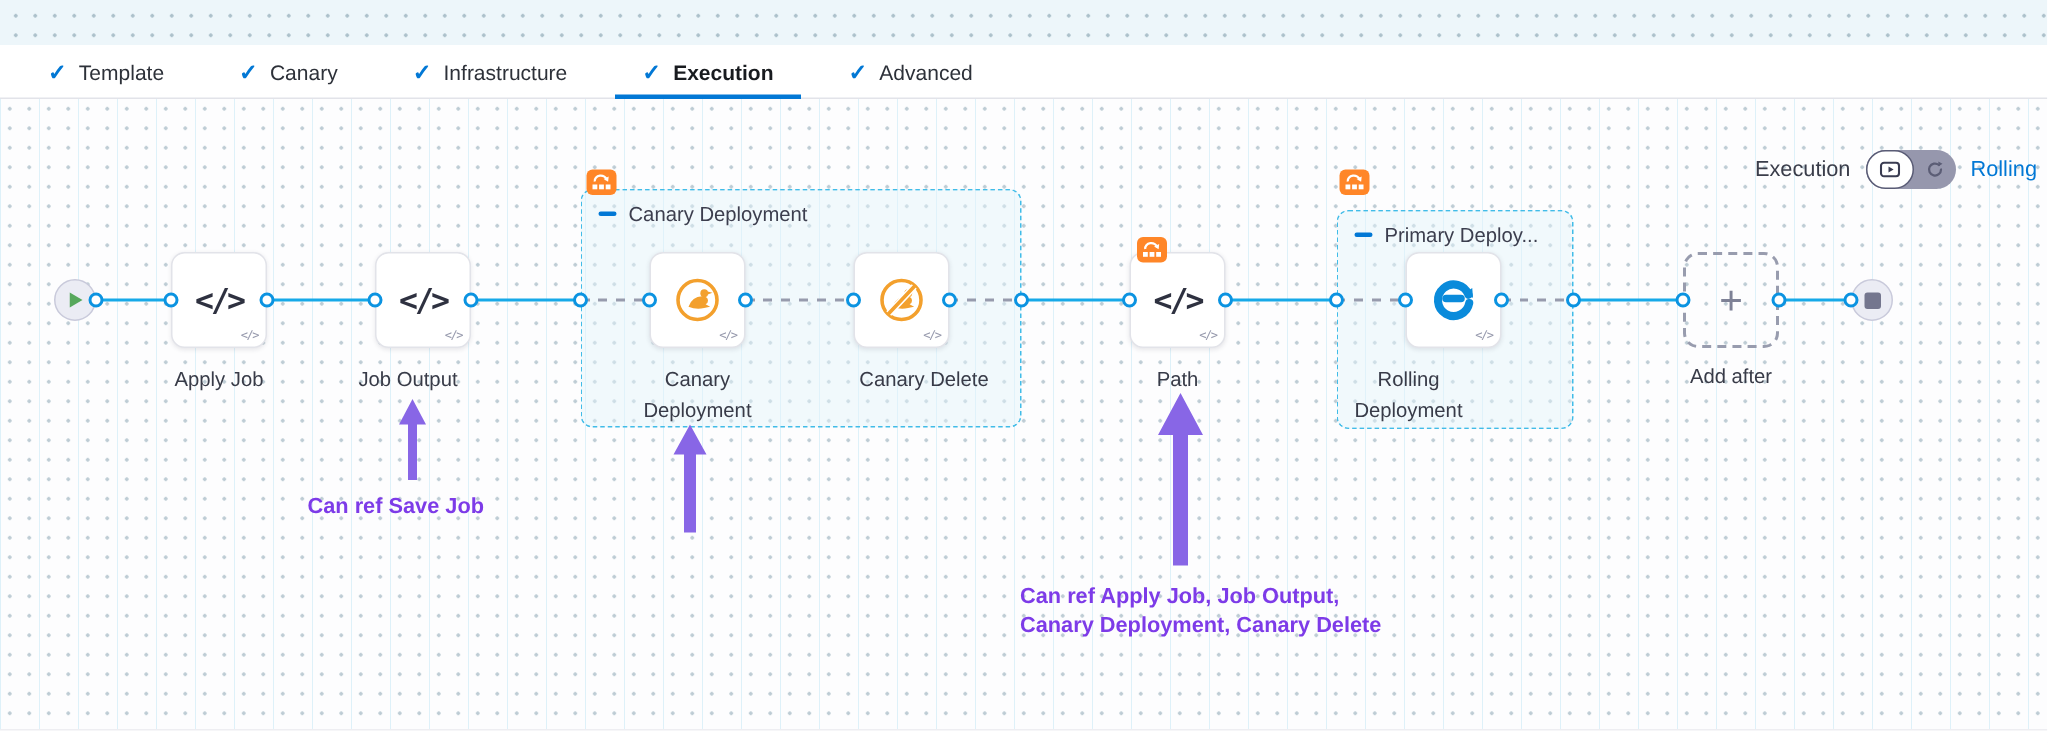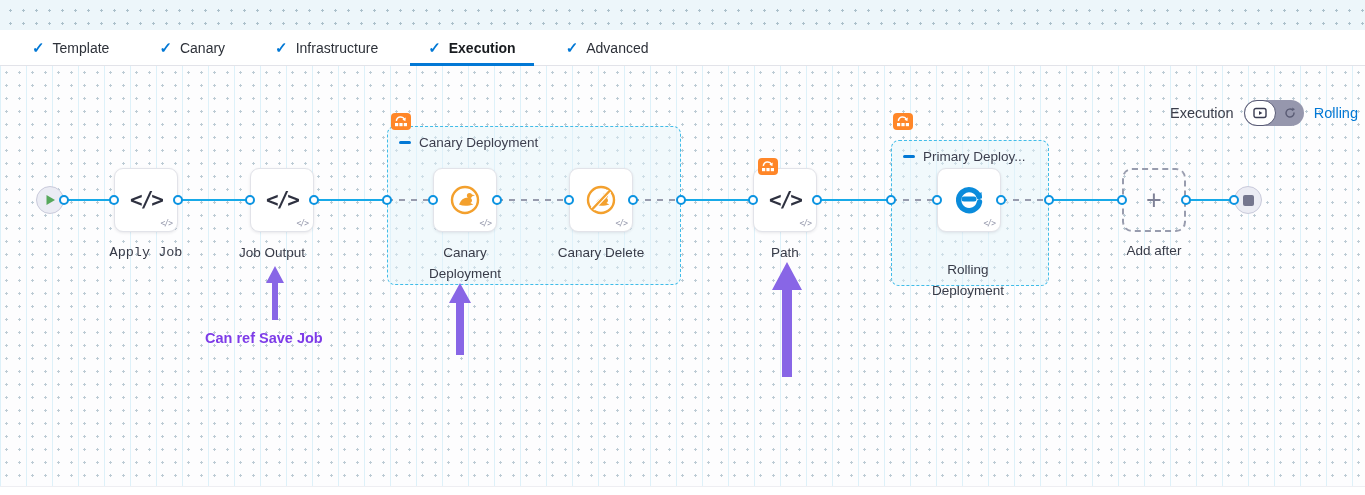--- a/index.html
+++ b/index.html
@@ -303,41 +303,45 @@
     </div>
 
     <div class="add-card" style="left:1122px;">
       <span class="plus-glyph">+</span>
     </div>
 
     <div class="terminal" style="left:1234px;">
       <span class="stop-square"></span>
     </div>
 
-    <div class="node-label" style="left:86px;font-family:Liberation Mono, monospace;">Apply Job</div>
+    <div class="node-label" style="left:86px;">Apply Job</div>
     <div class="node-label" style="left:212px;">Job Output</div>
     <div class="node-label narrow" style="left:415px;">Canary Deployment</div>
-    <div class="node-label" style="left:541px;">Canary Delete</div>
+    <div class="node-label" style="left:556px;">Canary Delete</div>
     <div class="node-label" style="left:725px;">Path</div>
-    <div class="node-label narrow" style="left:918px;margin-top:17px;">Rolling Deployment</div>
+    <div class="node-label narrow" style="left:889px;">Rolling Deployment</div>
     <div class="node-label" style="left:1094px; top:174px;">Add after</div>
 
     <div class="arrow" style="left:265px; top:200px;">
       <svg width="20" height="55" viewBox="0 0 20 55">
           <path d="M10 0 L19 17 L13 17 L13 54 L7 54 L7 17 L1 17 Z" fill="#8866e6"></path>
         </svg>
     </div>
     <div class="note" style="left:205px; top:263px;">Can ref Save Job</div>
 
     <div class="arrow" style="left:448px; top:217px;">
       <svg width="24" height="73" viewBox="0 0 24 73">
           <path d="M12 0 L23 20 L16 20 L16 72 L8 72 L8 20 L1 20 Z" fill="#8866e6"></path>
         </svg>
     </div>
 
     <div class="arrow" style="left:771px; top:196px;">
       <svg width="32" height="116" viewBox="0 0 32 116">
           <path d="M16 0 L31 28 L21 28 L21 115 L11 115 L11 28 L1 28 Z" fill="#8866e6"></path>
         </svg>
     </div>
+    <div class="note" style="left:680px; top:323px;">
+      <span>Can ref Apply Job, Job Output,</span><br>
+      <span>Canary Deployment, Canary Delete</span>
+    </div>
 
   </div>
 </div>
 
 </body></html>

